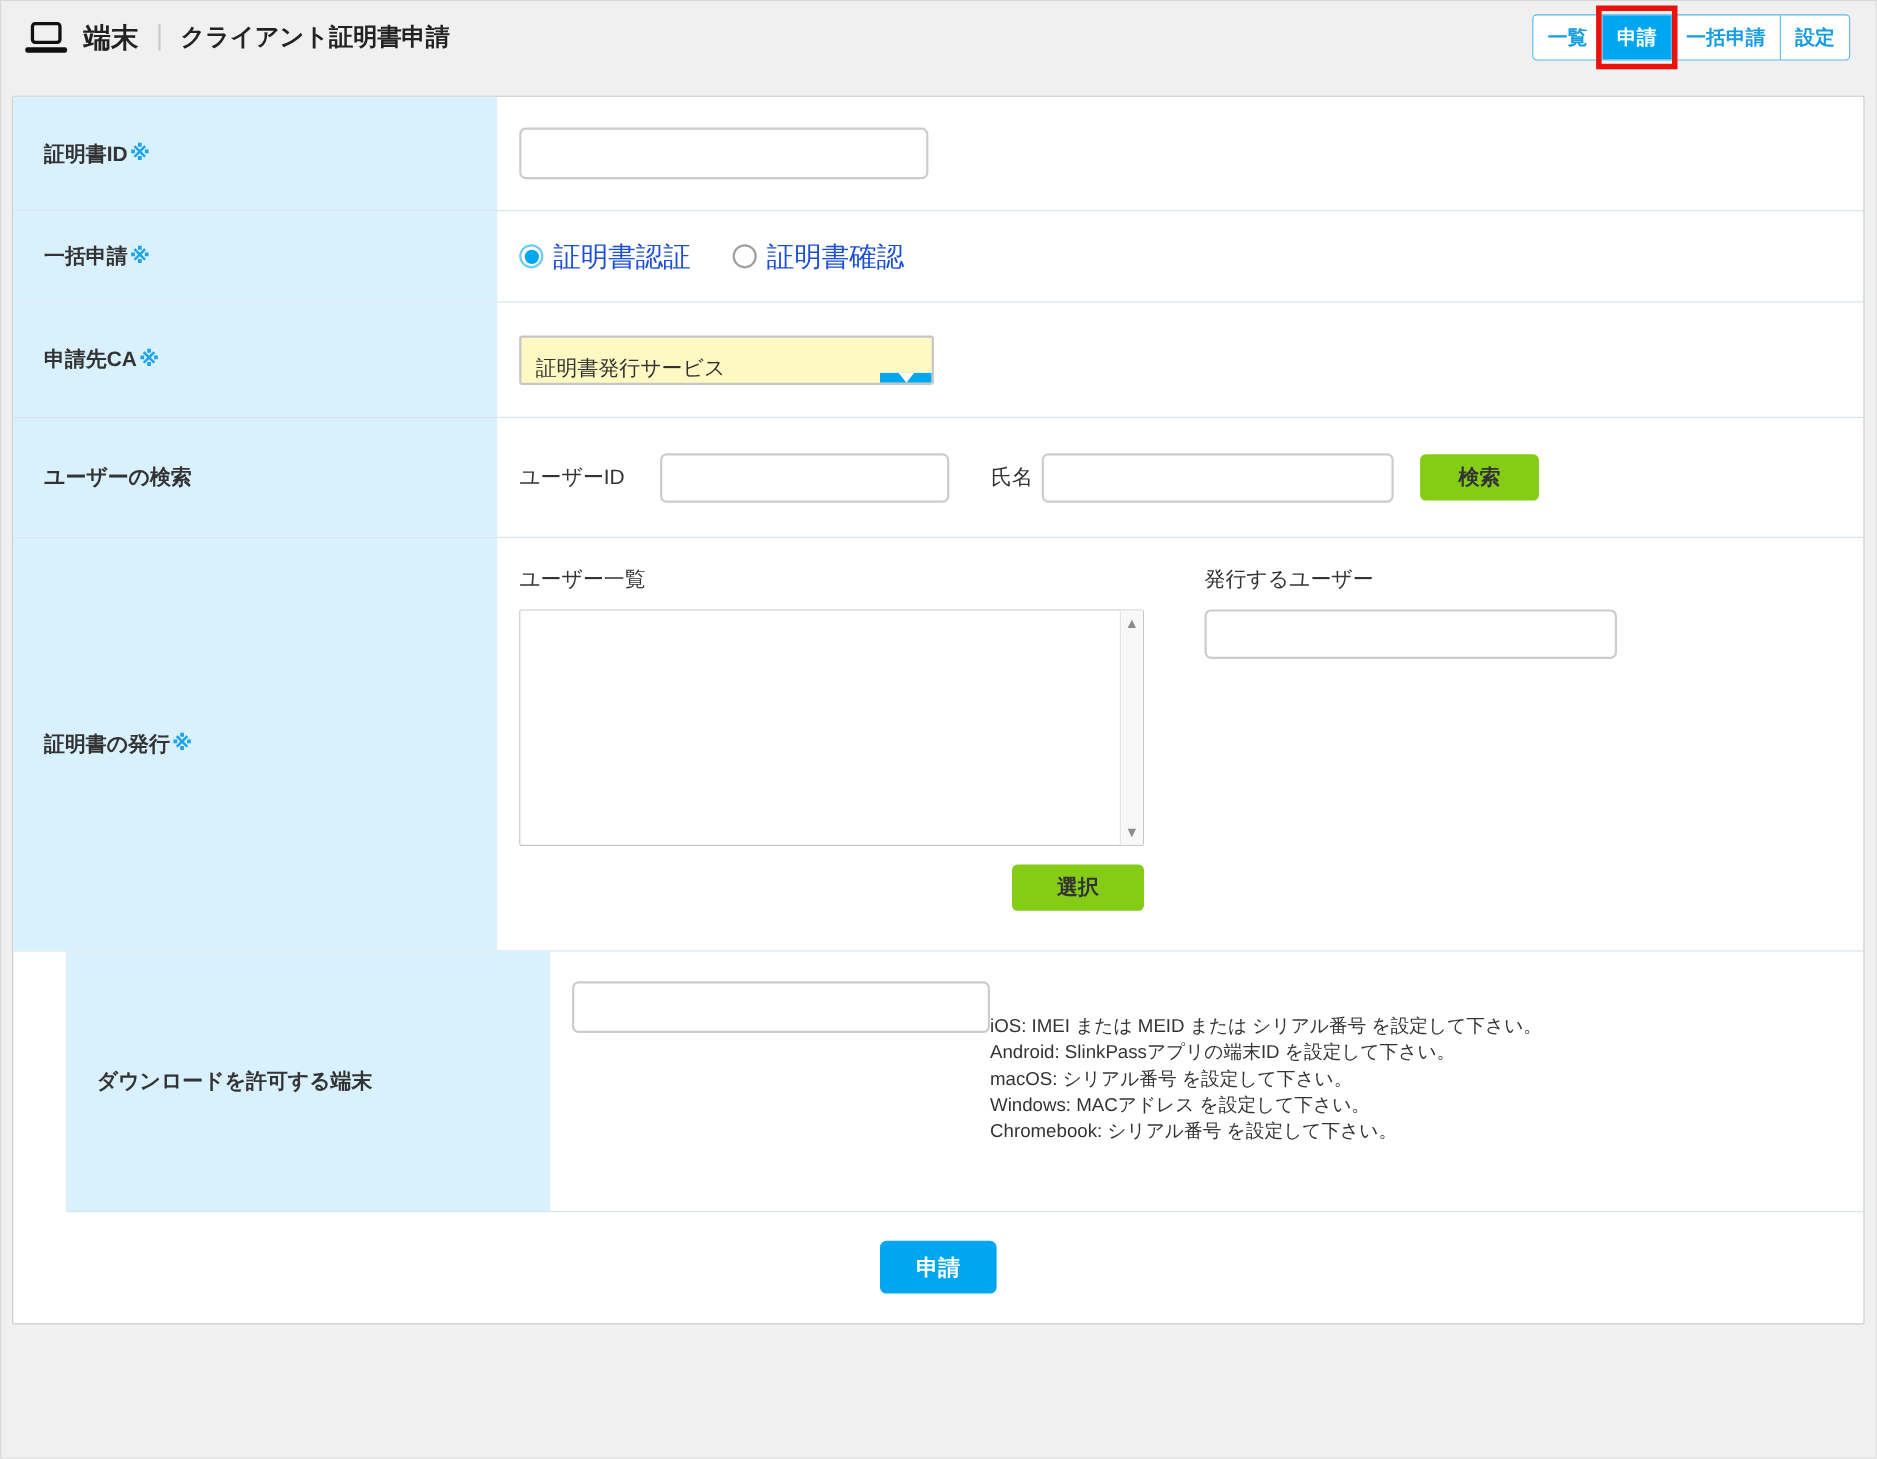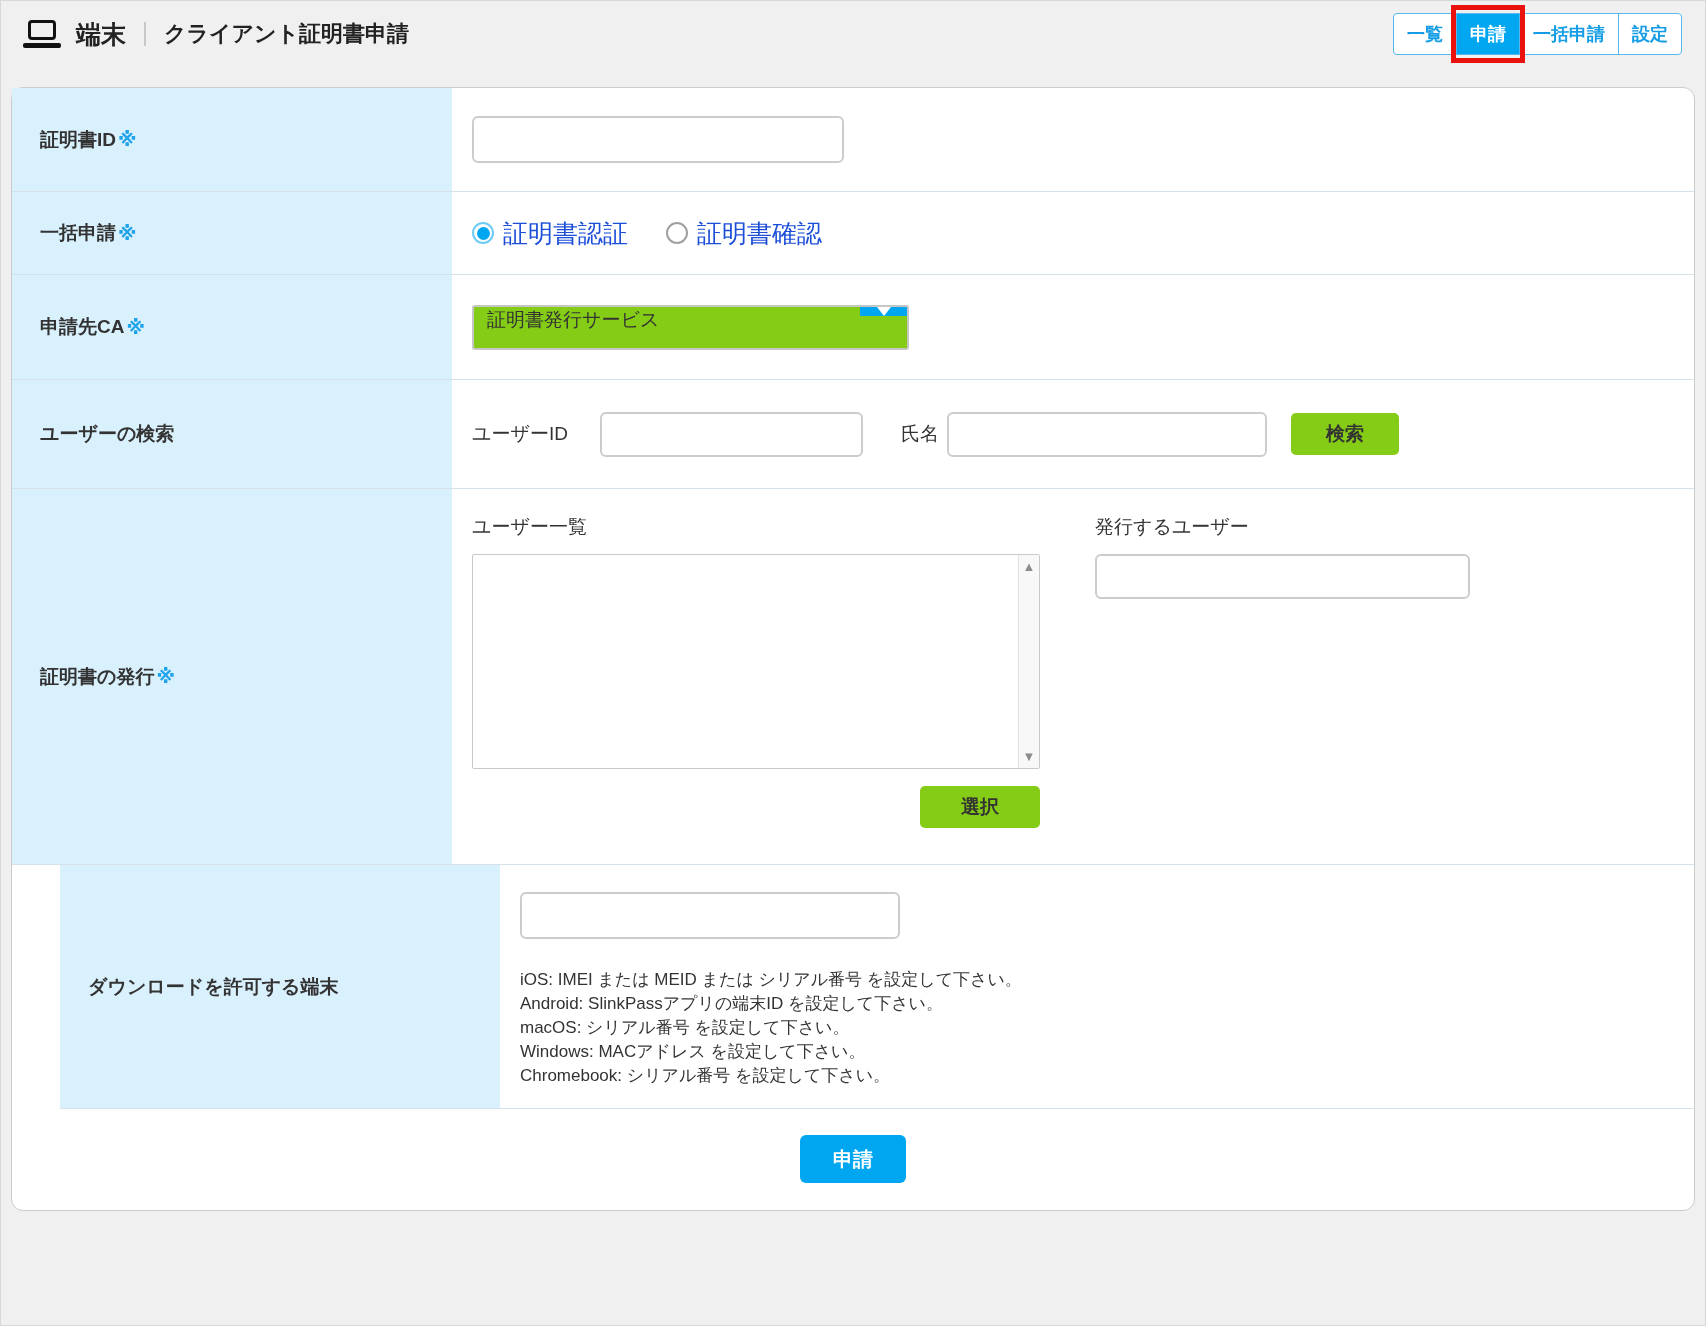--- a/index.html
+++ b/index.html
@@ -23,21 +23,21 @@
 
   .nav-group { display:flex; align-items:stretch; height:42px; background:#fff; border:1px solid #56b8ee; border-radius:4px; }
   .nav-group > * + * { border-left:1px solid #56b8ee; }
   .nav-btn { padding:0 13px; display:flex; align-items:center; font-size:18px; font-weight:bold; color:#149de5; cursor:pointer; white-space:nowrap; }
   .nav-btn.active { background:#00a7f0; color:#fff; }
   .nav-btn-wrap { position:relative; display:flex; }
   .nav-btn-wrap .nav-btn { border-left:none; }
   .red-annotation { position:absolute; top:-9px; bottom:-9px; left:-6px; right:-6px; border:5px solid #ea120d; pointer-events:none; z-index:5; }
 
   
-  .form { margin:0 10px; background:#fff; border:1px solid #cbcbcb; border-radius:12px; }
+  .form { margin:0 10px; background:#fff; border:1px solid #cbcbcb; border-radius:2px; }
   .row { display:flex; border-bottom:1px solid #d5e2ea; }
   .row:last-child { border-bottom:none; }
   .label-cell { width:440px; flex:none; background:#d9f0fd; display:flex; align-items:center; padding-left:28px; font-size:19px; font-weight:bold; color:#333; }
   .req { color:#1da2ec; margin-left:2px; }
   .content-cell { flex:1; display:flex; align-items:center; padding-left:20px; }
 
   .r1 { min-height:104px; }
   .r2 { min-height:83px; }
   .r3 { min-height:105px; }
   .r4 { min-height:109px; }
@@ -54,21 +54,21 @@
   .radio-group { display:flex; align-items:center; }
   .radio-option { display:flex; align-items:center; cursor:pointer; }
   .radio-option + .radio-option { margin-left:38px; }
   .radio-circle { width:22px; height:22px; border-radius:50%; display:flex; align-items:center; justify-content:center; margin-right:9px; background:#fff; }
   .radio-circle.checked { border:2px solid #6ecbf6; }
   .radio-circle.checked::after { content:""; width:13px; height:13px; border-radius:50%; background:#00a7f0; }
   .radio-circle.unchecked { border:2px solid #a0a0a0; }
   .radio-label { font-size:25px; color:#1d4ed8; }
 
   
-  .dropdown { width:437px; height:45px; border:2px solid #c6c6c6; border-radius:3px; display:flex; align-items:flex-start; background:#84cc16; cursor:pointer; overflow:hidden; }
+  .dropdown { width:377px; height:45px; border:2px solid #c6c6c6; border-radius:3px; display:flex; align-items:flex-end; background:#fef9c3; cursor:pointer; overflow:hidden; }
   .dd-text { flex:1; display:flex; align-items:center; padding-left:13px; font-size:19px; color:#333; }
   .dd-arrow { width:47px; background:#00a7f0; display:flex; align-items:center; justify-content:center; }
   .dd-triangle { width:0; height:0; border-left:7px solid transparent; border-right:7px solid transparent; border-top:9px solid #fff; }
 
   
   .inline-label { font-size:19px; color:#333; white-space:nowrap; }
   .gap-r32 { margin-right:32px; }
   .ml38 { margin-left:38px; margin-right:8px; }
   .gray-btn { background:#84cc16; border:none; border-radius:5px; font-size:19px; font-weight:bold; color:#333; cursor:pointer; display:flex; align-items:center; justify-content:center; font-family:inherit; }
   .search-btn { width:108px; height:42px; margin-left:24px; }
@@ -78,21 +78,21 @@
   .issue-left { width:568px; flex:none; }
   .issue-right { margin-left:55px; }
   .field-label { font-size:19px; color:#333; margin-bottom:14px; }
   .listbox { height:215px; border:1px solid #c9c9c9; border-radius:2px; background:#fff; position:relative; }
   .scrollbar { position:absolute; top:0; bottom:0; right:0; width:21px; background:#f8f8f8; border-left:1px solid #e3e3e3; display:flex; flex-direction:column; justify-content:space-between; align-items:center; padding:5px 0; }
   .scroll-arrow { font-size:13px; color:#8c8c8c; line-height:1; cursor:pointer; }
   .select-btn-row { display:flex; justify-content:flex-end; margin-top:17px; }
   .select-btn { width:120px; height:42px;margin-left:44px; }
 
   
-  .device-content { flex-direction:column; align-items:flex-start; padding-top:27px; padding-bottom:20px; }
+  .device-content { flex-direction:row; align-items:flex-start; padding-top:27px; padding-bottom:20px; }
   .help { margin-top:29px; font-size:17px; line-height:24px; color:#333; }
 
   
   .submit-btn { min-width:106px; height:48px; background:#00a7f0; color:#fff; border:none; border-radius:6px; font-size:20px; font-weight:bold; cursor:pointer; padding:0 24px; font-family:inherit; }
 </style>
 </head>
 <body>
 
 <div class="page">
 

